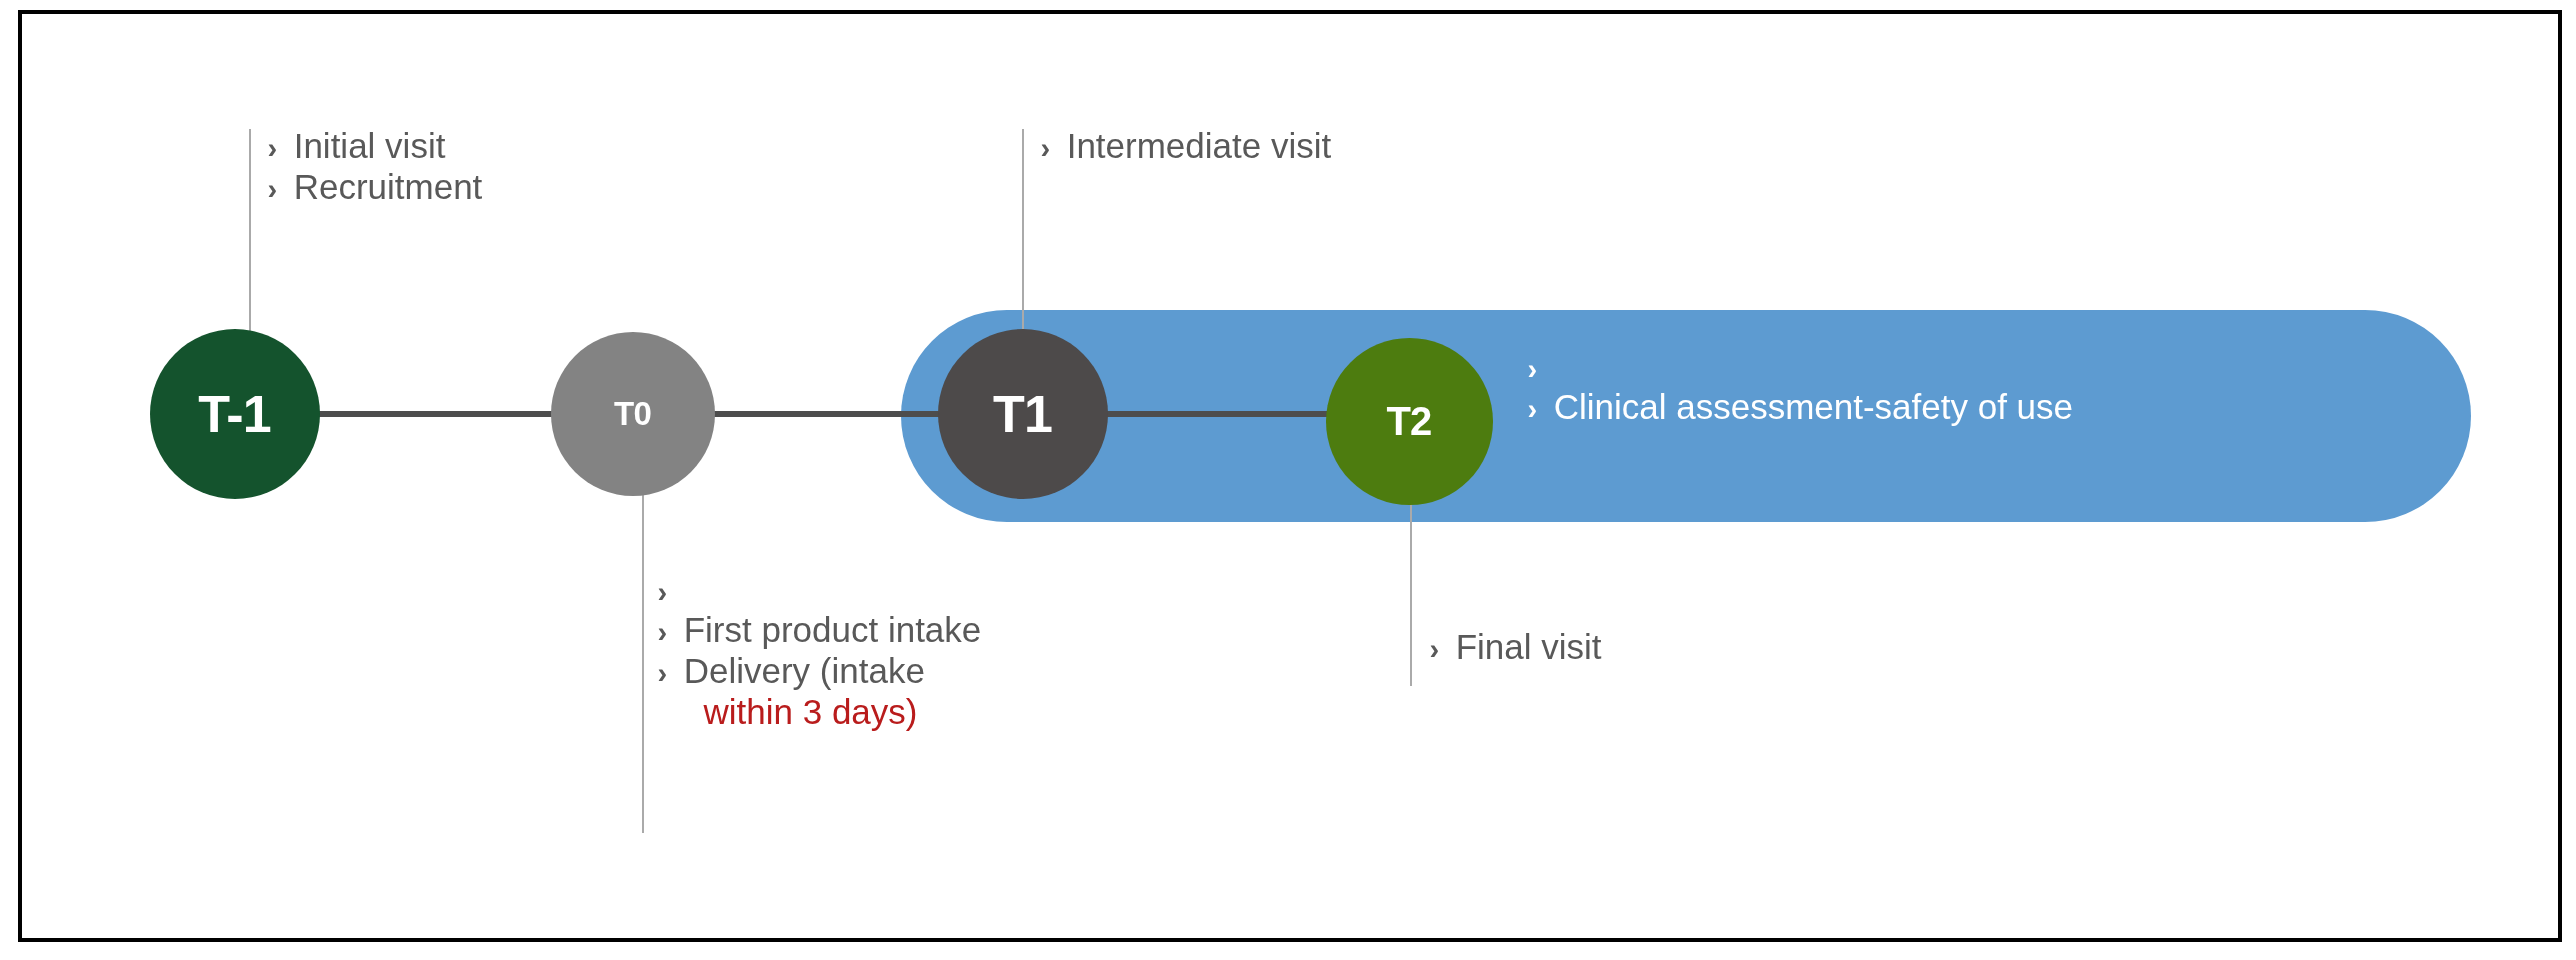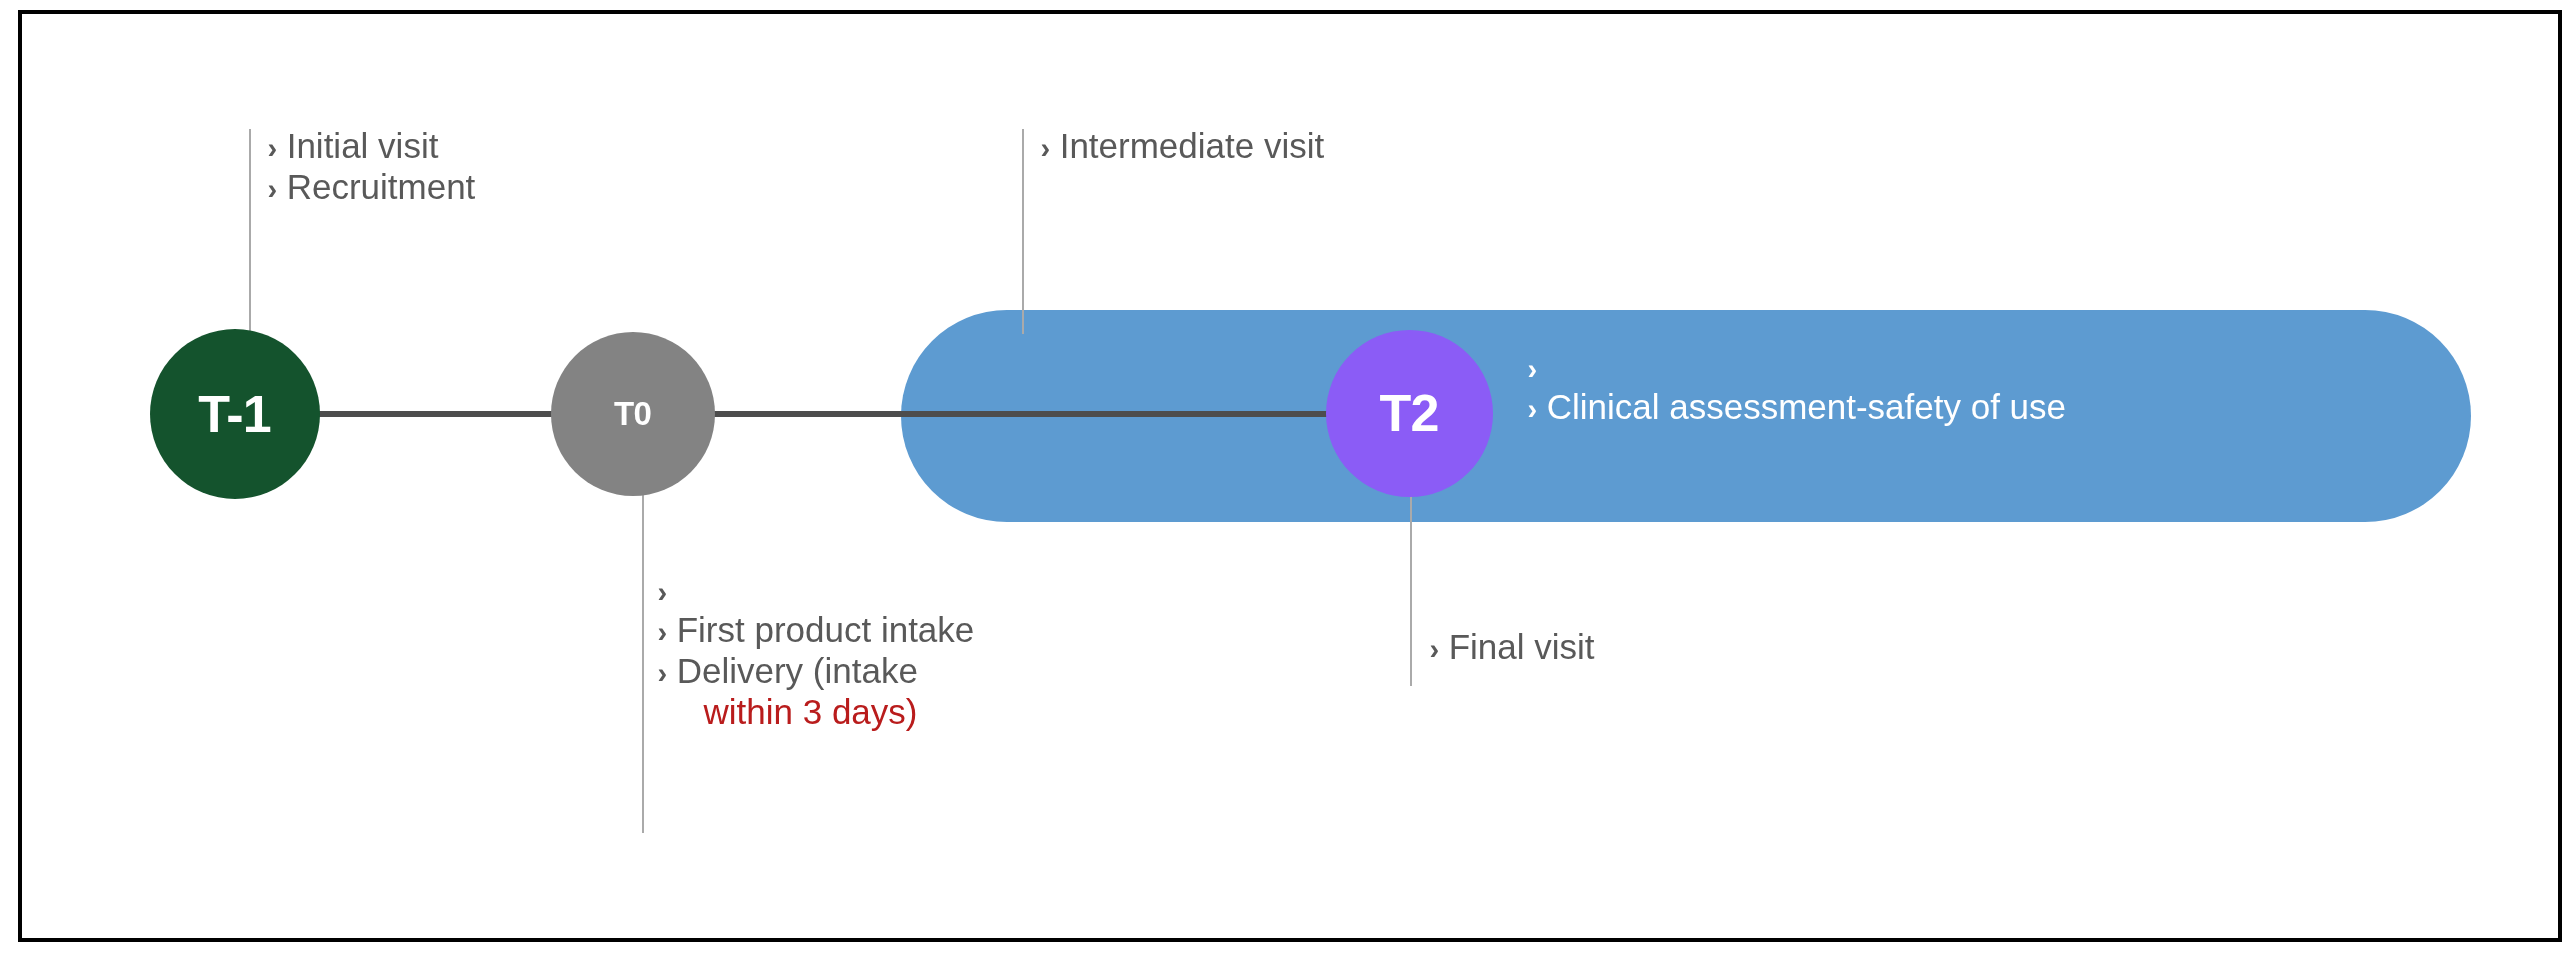--- a/index.html
+++ b/index.html
@@ -87,45 +87,45 @@
     background: #838383;
     font-size: 33px;
   }
   #node-t1 {
     left: 916px; top: 315px;
     width: 170px; height: 170px;
     background: #4d4a4a;
     font-size: 52px;
   }
   #node-t2 {
-    left: 1304px; top: 316px;
+    left: 1304px; top: 324px;
     width: 167px; height: 167px;
-    background: #8b5cf6;
-    font-size: 52px;
+    background: #4d7c0f;
+    font-size: 40px;
   }
 
   
   .annotation {
     position: absolute;
   }
   .bullet-line {
     display: flex;
     align-items: baseline;
     white-space: nowrap;
     font-size: 35px;
     line-height: 1.18;
     color: #595959;
   }
   .bullet-marker {
     font-weight: bold;
     font-size: 29px;
     margin-right: 9.5px;
     flex: 0 0 auto;
   }
-  .bullet-text { flex: 0 0 auto; }
+  .bullet-text { flex: 0 0 auto; margin-left: 7px; }
   .bullet-continuation {
     font-size: 35px;
     line-height: 1.18;
     color: #b91c1c;
     padding-left: 46px;
     white-space: nowrap;
   }
 
   
   .annotation.on-blue .bullet-line,
@@ -149,20 +149,21 @@
 
     <div id="axis-a" class="timeline-axis"></div>
 
     <div id="leader-tm1" class="leader"></div>
     <div id="leader-t0" class="leader"></div>
     <div id="leader-t1" class="leader"></div>
     <div id="leader-t2" class="leader"></div>
 
     <div id="node-tm1" class="node">T-1</div>
     <div id="node-t0" class="node">T0</div>
+    <div id="node-t1" class="node">T1</div>
     <div id="node-t2" class="node">T2</div>
 
     <div id="anno-tm1" class="annotation">
       <div class="bullet-line">
         <span class="bullet-marker">›</span>
         <span class="bullet-text">Initial visit</span>
       </div>
       <div class="bullet-line">
         <span class="bullet-marker">›</span>
         <span class="bullet-text">Recruitment</span>

